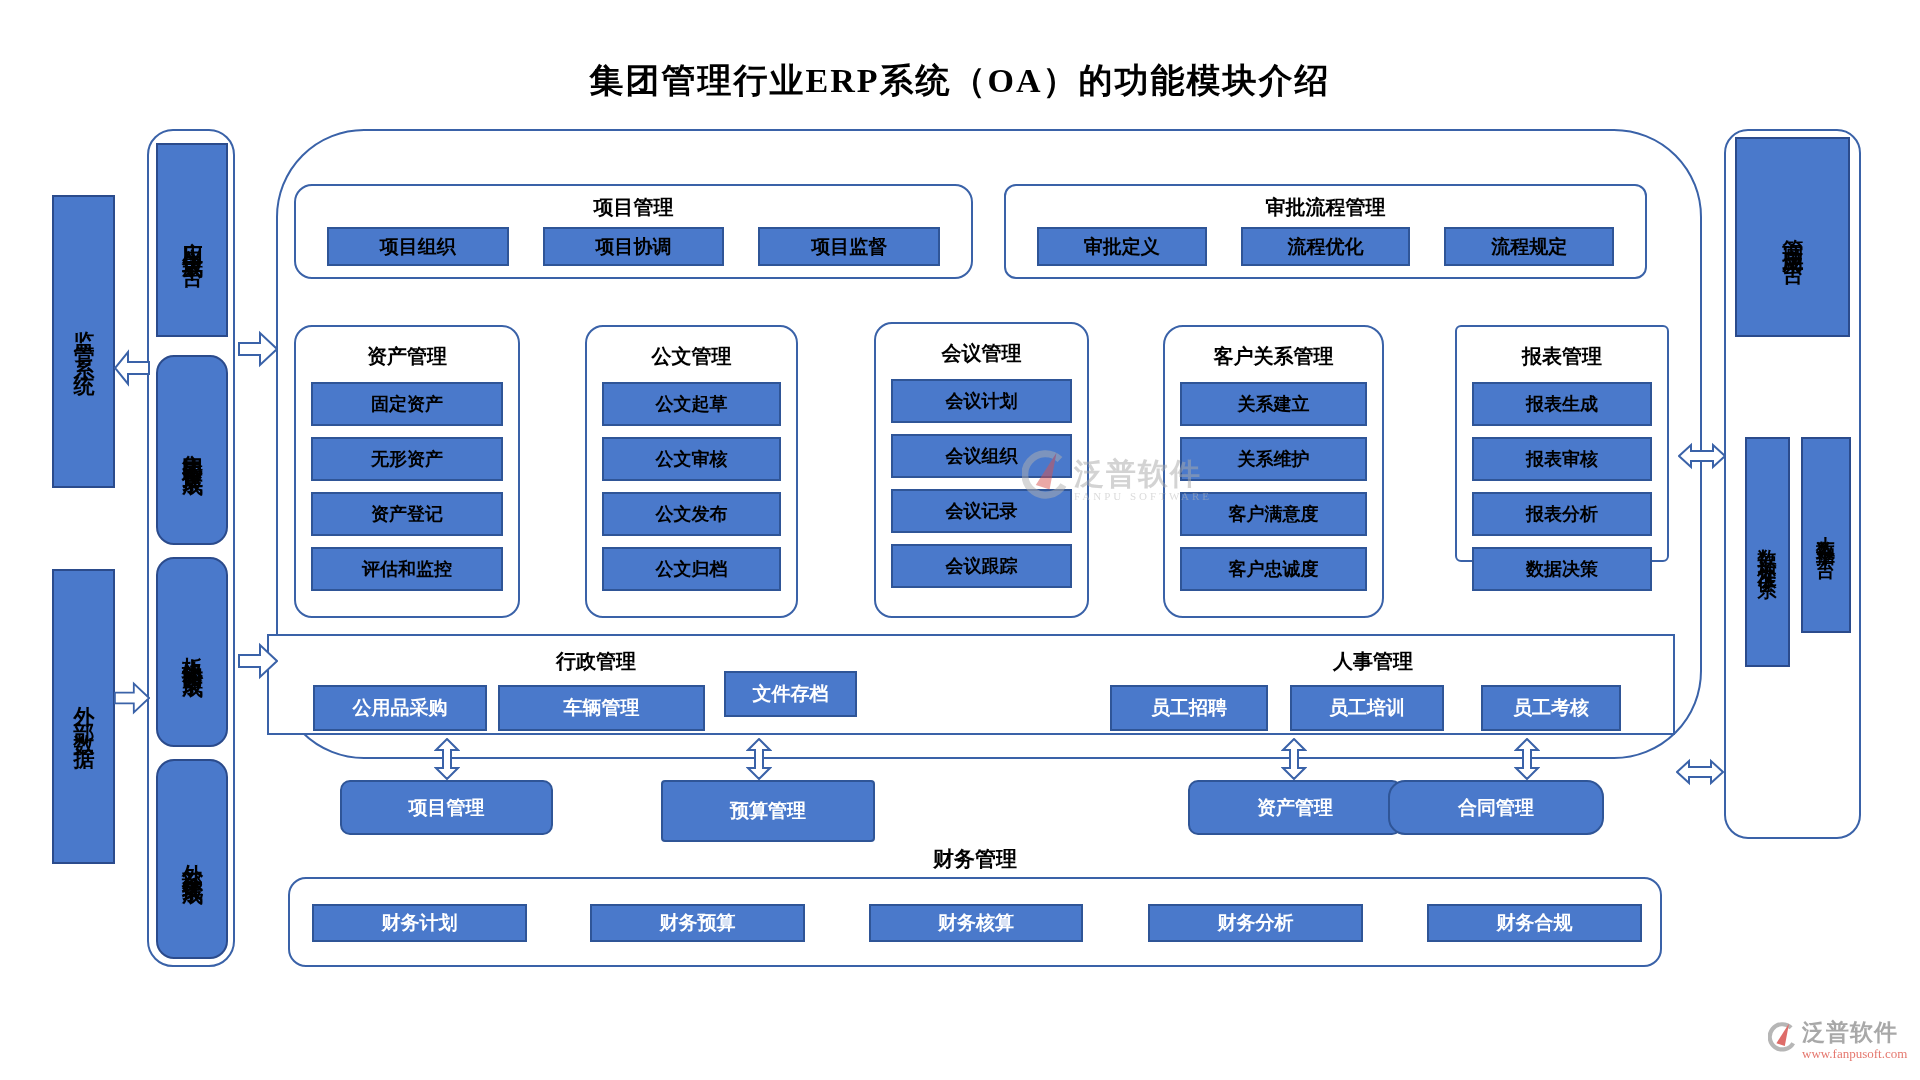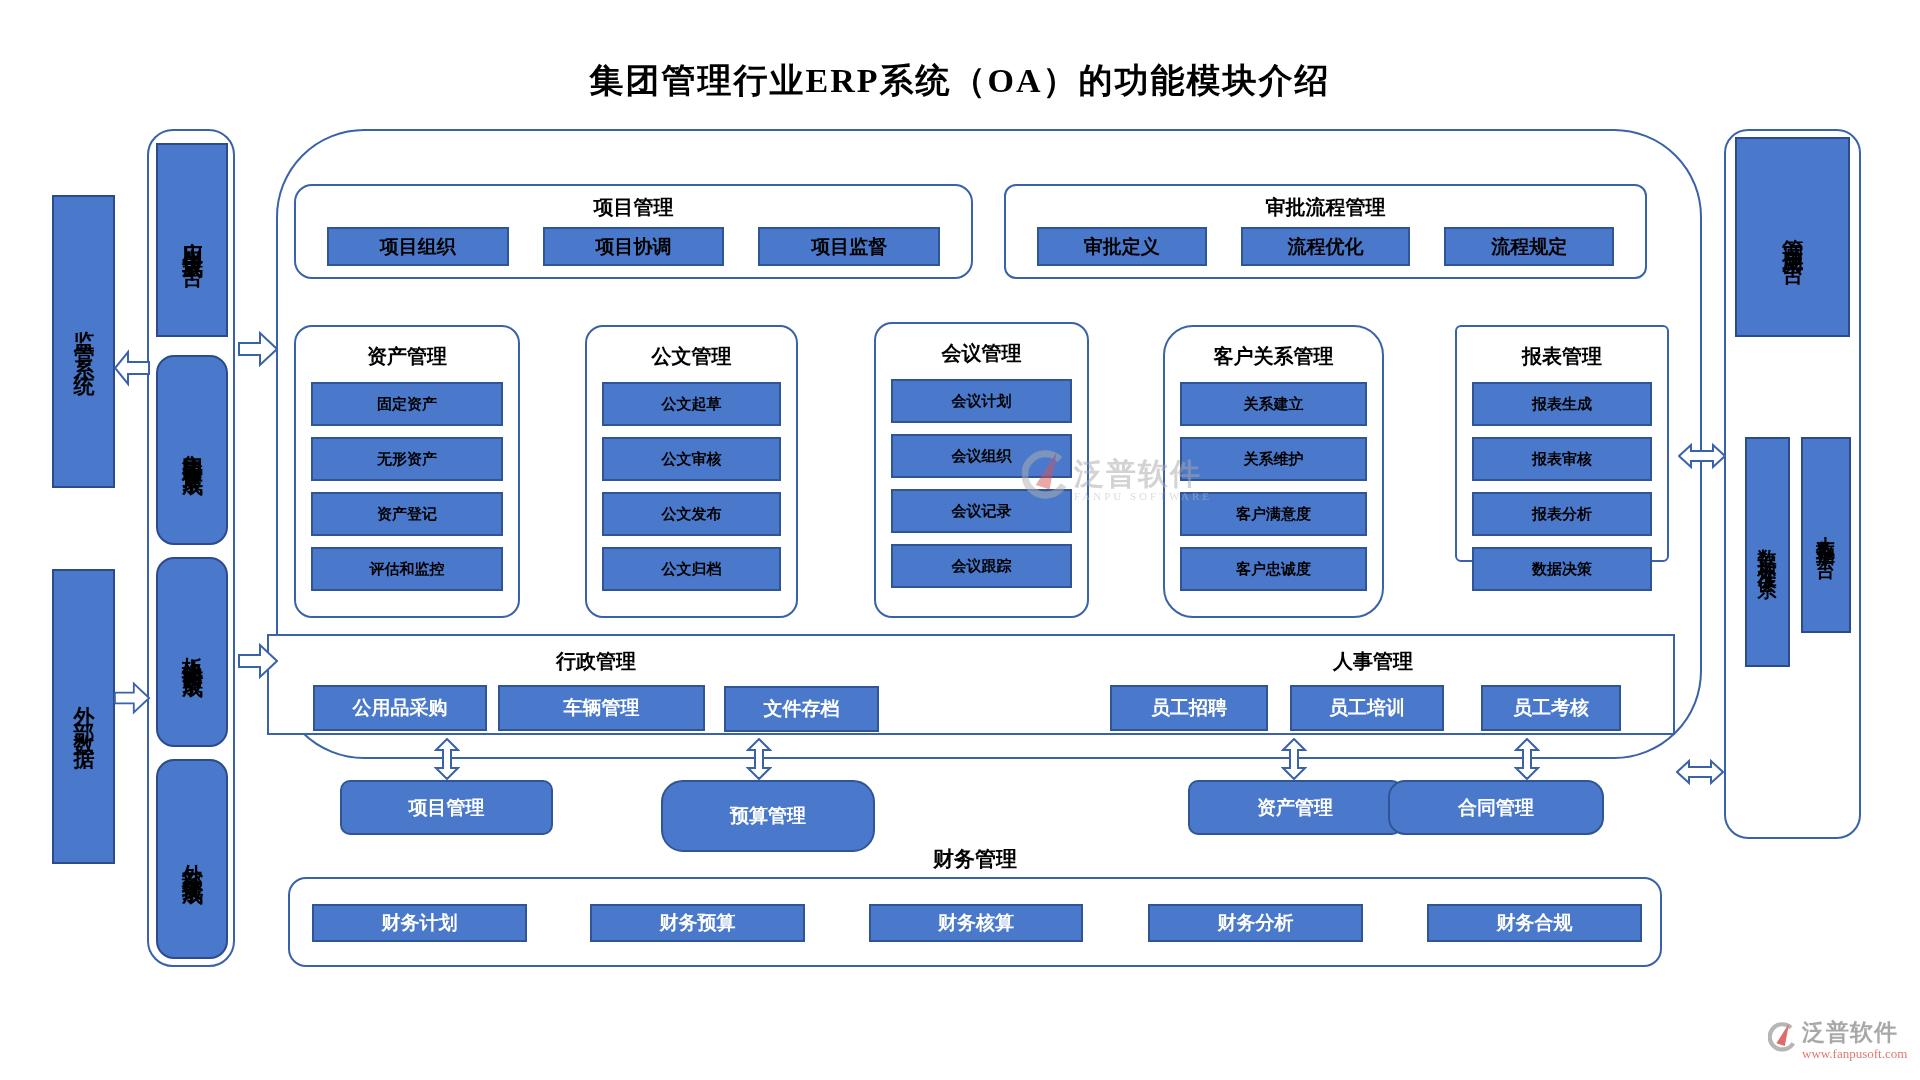--- a/index.html
+++ b/index.html
@@ -17,21 +17,21 @@
         display:flex;align-items:center;justify-content:center;}
   .vtext{writing-mode:vertical-rl;text-orientation:upright;
          font-size:21px;font-weight:700;line-height:1;}
   .hdr{font-size:20px;font-weight:700;text-align:center;}
   
   .col{display:flex;flex-direction:column;}
   .col .hdr{padding:16px 0 12px;}
   .col .item{position:relative;flex:none;height:44px;margin:0 15px 11px;
              background:#4a79cb;border:2px solid #2f5597;box-sizing:border-box;
              display:flex;align-items:center;justify-content:center;
-             font-size:15px;font-weight:700;}
+             font-size:18px;font-weight:700;}
   .toprow .hdr{padding:8px 0 6px;}
   .btnrow{display:flex;gap:4px;padding:0 16px;}
   .btnrow .item{position:relative;flex:1;height:39px;background:#4a79cb;border:2px solid #2f5597;
                 box-sizing:border-box;display:flex;align-items:center;justify-content:center;
                 font-size:19px;font-weight:700;}
   .arrow{position:absolute;}
   .arrow svg{display:block;}
   .wm{position:absolute;display:flex;align-items:center;gap:6px;}
   .wm-cn{font-size:30px;color:#a9a9a9;font-weight:700;letter-spacing:2px;}
   .wm-en{font-size:11px;color:#b8b8b8;letter-spacing:3px;}
@@ -103,49 +103,49 @@
   </div>
 
   <div class="card col" style="left:874px;top:322px;width:215px;height:296px;border-radius:18px">
     <div class="hdr">会议管理</div>
     <div class="item">会议计划</div>
     <div class="item">会议组织</div>
     <div class="item">会议记录</div>
     <div class="item">会议跟踪</div>
   </div>
 
-  <div class="card col" style="left:1163px;top:325px;width:221px;height:293px;border-radius:30px">
+  <div class="card col" style="left:1163px;top:325px;width:221px;height:293px;border-radius:20px">
     <div class="hdr">客户关系管理</div>
     <div class="item">关系建立</div>
     <div class="item">关系维护</div>
     <div class="item">客户满意度</div>
     <div class="item">客户忠诚度</div>
   </div>
 
   <div class="card col" style="left:1455px;top:325px;width:214px;height:237px;border-radius:6px">
     <div class="hdr">报表管理</div>
     <div class="item">报表生成</div>
     <div class="item">报表审核</div>
     <div class="item">报表分析</div>
     <div class="item">数据决策</div>
   </div>
 
   <div class="card" style="left:267px;top:634px;width:1408px;height:101px">
     <div class="hdr" style="position:absolute;left:247px;top:12px;width:160px">行政管理</div>
     <div class="hdr" style="position:absolute;left:1024px;top:12px;width:160px">人事管理</div>
     <div class="btn" style="left:44px;top:49px;width:174px;height:46px">公用品采购</div>
     <div class="btn" style="left:229px;top:49px;width:207px;height:46px">车辆管理</div>
-    <div class="btn" style="left:455px;top:50px;width:155px;height:46px">文件存档</div>
+    <div class="btn" style="left:455px;top:35px;width:133px;height:46px">文件存档</div>
     <div class="btn" style="left:841px;top:49px;width:158px;height:46px">员工招聘</div>
     <div class="btn" style="left:1021px;top:49px;width:154px;height:46px">员工培训</div>
     <div class="btn" style="left:1212px;top:49px;width:140px;height:46px">员工考核</div>
   </div>
 
   <div class="btn" style="left:340px;top:780px;width:213px;height:55px;border-radius:10px">项目管理</div>
-  <div class="btn" style="left:661px;top:780px;width:214px;height:72px;border-radius:22px">预算管理</div>
+  <div class="btn" style="left:661px;top:780px;width:214px;height:62px;border-radius:4px">预算管理</div>
   <div class="btn" style="left:1188px;top:780px;width:214px;height:55px;border-radius:10px">资产管理</div>
   <div class="btn" style="left:1388px;top:780px;width:216px;height:55px;border-radius:17px">合同管理</div>
 
   <div class="hdr" style="position:absolute;left:875px;top:845px;width:200px;font-size:21px">财务管理</div>
   <div class="card" style="left:288px;top:877px;width:1374px;height:90px;border-radius:18px">
     <div class="btn" style="left:22px;top:25px;width:215px;height:38px">财务计划</div>
     <div class="btn" style="left:300px;top:25px;width:215px;height:38px">财务预算</div>
     <div class="btn" style="left:579px;top:25px;width:214px;height:38px">财务核算</div>
     <div class="btn" style="left:858px;top:25px;width:215px;height:38px">财务分析</div>
     <div class="btn" style="left:1137px;top:25px;width:215px;height:38px">财务合规</div>

